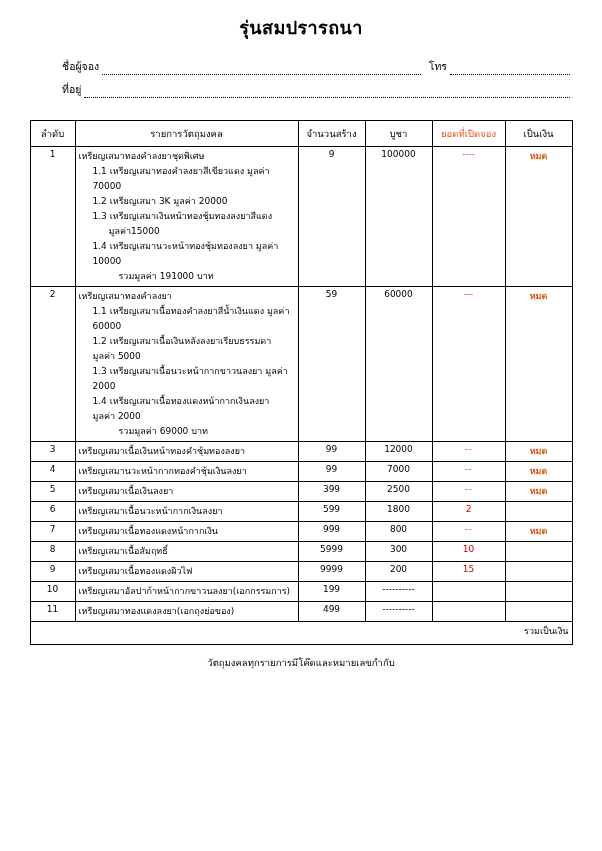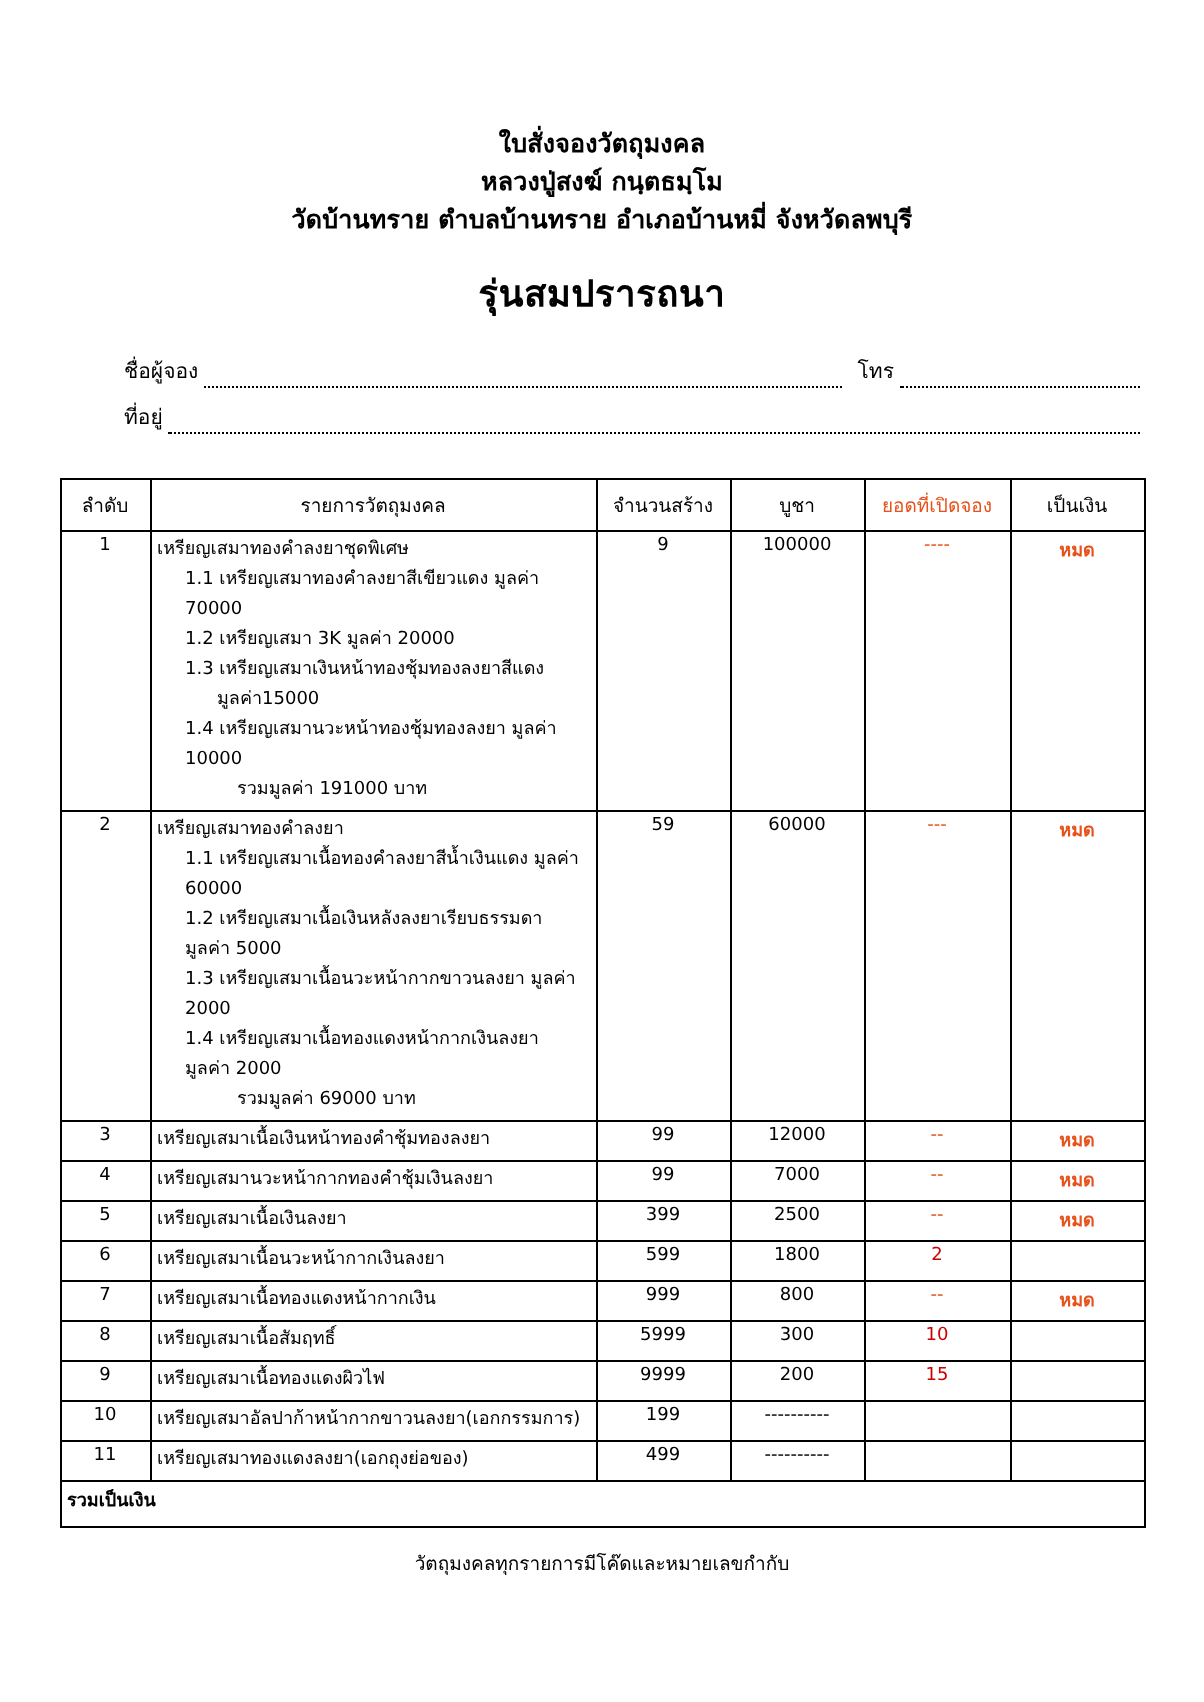--- a/index.html
+++ b/index.html
@@ -103,26 +103,25 @@
 
   td.center { text-align: center; vertical-align: middle; }
   td.item { line-height: 15px; }
   .sub { display: block; padding-left: 14px; }
   .sub2 { display: block; padding-left: 30px; }
   .total-line { display: block; padding-left: 40px; }
   .red { color: #e8511a; }
   .red-b { color: #e8511a; font-weight: bold; margin-left: 46px; }
   .num-red { color: #cc0000; font-size: 11px; font-weight: normal; }
   .sum-row td {
-    text-align: left;
+    text-align: right;
     padding-right: 72px;
     font-size: 9.5px;
     height: 18px;
     vertical-align: middle;
-    font-weight: bold;
   }
   .footnote {
     text-align: center;
     font-size: 9.5px;
     margin-top: 10px;
     font-family: Liberation Serif, serif;
   }
   .dateline {
     text-align: center;
     font-size: 9.5px;
@@ -137,25 +136,20 @@
     display: inline-block;
     border-bottom: 1px solid #000;
     width: 30px;
   }
 </style>
 </head>
 <body>
 
 <div class="page">
 
-  <div class="header">
-    <div class="line l1">ใบสั่งจองวัตถุมงคล</div>
-    <div class="line l2">หลวงปู่สงฆ์ กนฺตธมฺโม</div>
-    <div class="line l3">วัดบ้านทราย ตำบลบ้านทราย อำเภอบ้านหมี่ จังหวัดลพบุรี</div>
-  </div>
 
   <div class="rune">รุ่นสมปรารถนา</div>
 
   <div class="fields">
     <div class="field-row">
       <span class="field-label">ชื่อผู้จอง</span>
       <span class="dots"></span>
       <span class="field-label2">โทร</span>
       <span class="dots-short"></span>
     </div>

